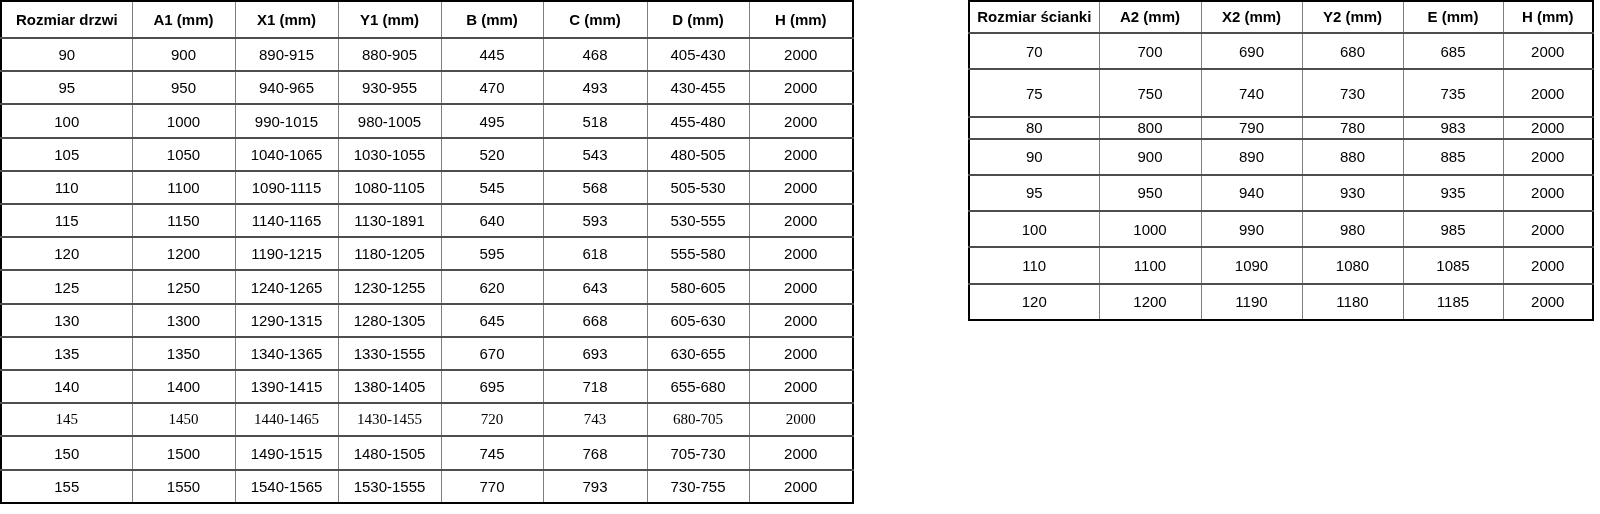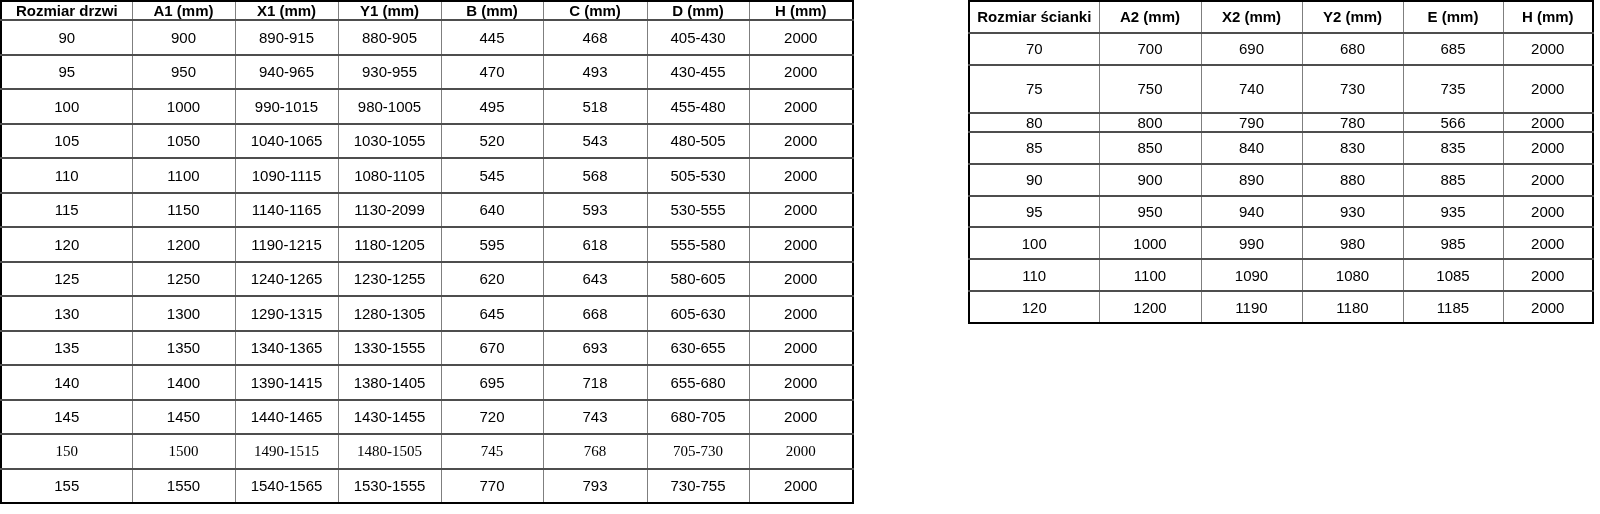--- a/index.html
+++ b/index.html
@@ -55,21 +55,21 @@
       <col style="width:131px">
         <col style="width:103px">
         <col style="width:103px">
         <col style="width:103px">
       <col style="width:102px">
         <col style="width:104px">
         <col style="width:102px">
         <col style="width:104px">
     </colgroup>
     <thead>
-      <tr style="height: 19px; border-radius: 7px;">
+      <tr style="height: 37px; border-radius: 7px;">
           <th>Rozmiar drzwi</th>
           <th>A1 (mm)</th>
           <th>X1 (mm)</th>
           <th>Y1 (mm)</th>
           <th>B (mm)</th>
           <th>C (mm)</th>
           <th>D (mm)</th>
           <th>H (mm)</th>
         </tr>
     </thead>
@@ -121,21 +121,21 @@
           <td>1080-1105</td>
           <td>545</td>
           <td>568</td>
           <td>505-530</td>
           <td>2000</td>
         </tr>
         <tr style="height: 29.5px; margin-top: 36px;">
           <td>115</td>
           <td>1150</td>
           <td>1140-1165</td>
-          <td>1130-2099</td>
+          <td>1130-1891</td>
           <td>640</td>
           <td>593</td>
           <td>530-555</td>
           <td>2000</td>
         </tr>
         <tr style="height: 29.5px;">
           <td>120</td>
           <td>1200</td>
           <td>1190-1215</td>
           <td>1180-1205</td>
@@ -177,31 +177,31 @@
         <tr style="height: 29.5px;">
           <td>140</td>
           <td>1400</td>
           <td>1390-1415</td>
           <td>1380-1405</td>
           <td>695</td>
           <td>718</td>
           <td>655-680</td>
           <td>2000</td>
         </tr>
-        <tr style="height: 29.5px;">
+        <tr style="height: 29.5px; font-family: Liberation Serif, serif;">
           <td>145</td>
           <td>1450</td>
           <td>1440-1465</td>
           <td>1430-1455</td>
           <td>720</td>
           <td>743</td>
           <td>680-705</td>
           <td>2000</td>
         </tr>
-        <tr style="height: 29.5px; font-family: Liberation Serif, serif;">
+        <tr style="height: 29.5px;">
           <td>150</td>
           <td>1500</td>
           <td>1490-1515</td>
           <td>1480-1505</td>
           <td>745</td>
           <td>768</td>
           <td>705-730</td>
           <td>2000</td>
         </tr>
         <tr style="height: 29.5px;">
@@ -238,42 +238,34 @@
     </thead>
     <tbody>
         <tr style="height: 31.9px;">
           <td>70</td>
           <td>700</td>
           <td>690</td>
           <td>680</td>
           <td>685</td>
           <td>2000</td>
         </tr>
-        <tr style="height: 48px;">
+        <tr style="height: 42px;">
           <td>75</td>
           <td>750</td>
           <td>740</td>
           <td>730</td>
           <td>735</td>
           <td>2000</td>
         </tr>
         <tr style="height: 16px;">
           <td>80</td>
           <td>800</td>
           <td>790</td>
           <td>780</td>
-          <td>566</td>
-          <td>2000</td>
-        </tr>
-        <tr style="height: 31.9px;">
-          <td>85</td>
-          <td>850</td>
-          <td>840</td>
-          <td>830</td>
-          <td>835</td>
+          <td>983</td>
           <td>2000</td>
         </tr>
         <tr style="height: 31.9px;">
           <td>90</td>
           <td>900</td>
           <td>890</td>
           <td>880</td>
           <td>885</td>
           <td>2000</td>
         </tr>

